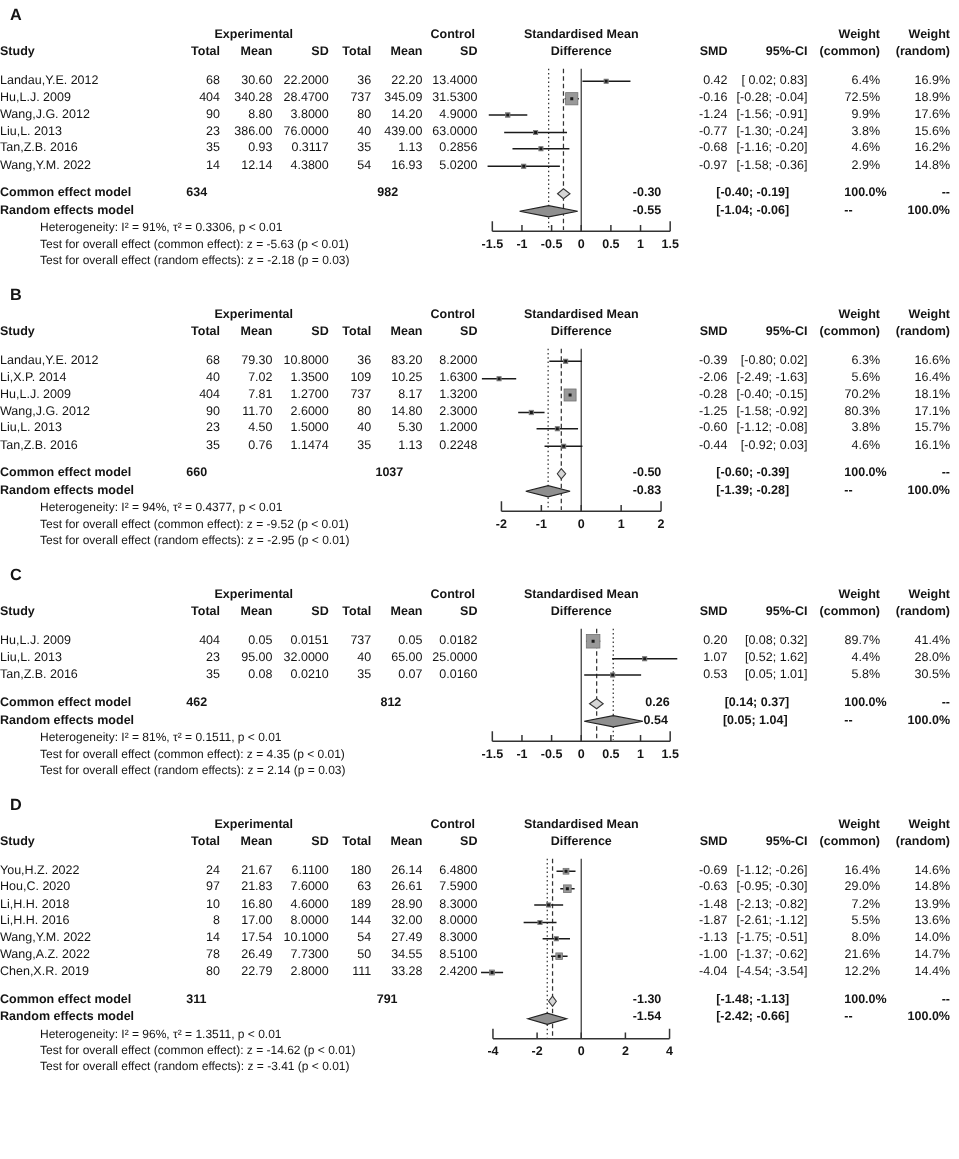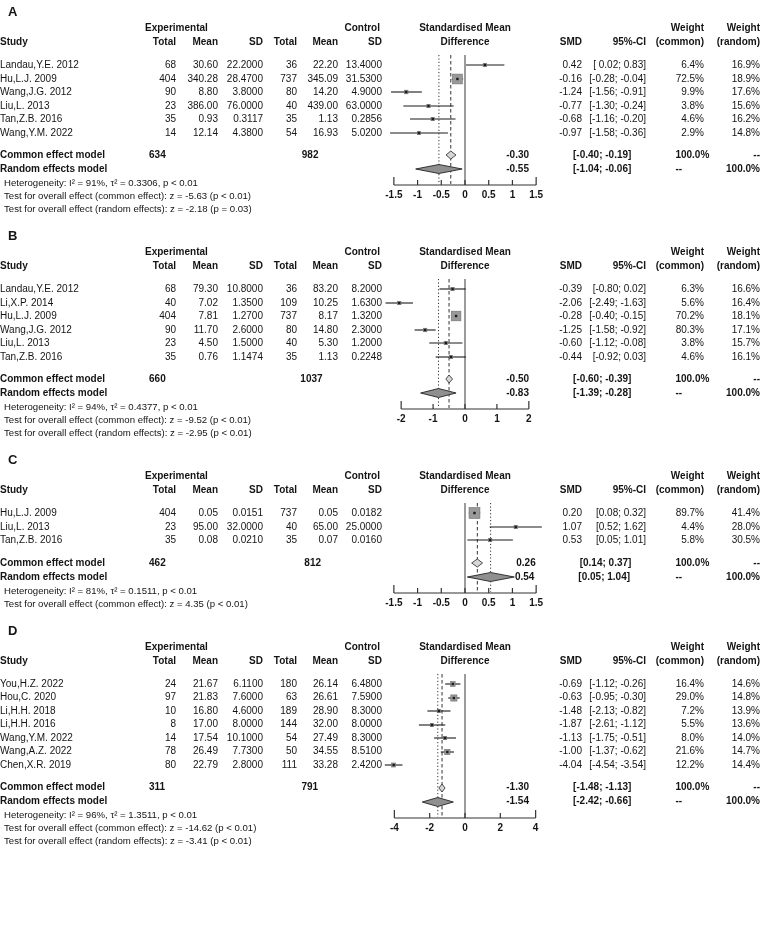--- a/index.html
+++ b/index.html
@@ -16,24 +16,24 @@
   .c3{width:42px;}
   .c4{width:45px;}
   .c5{width:34px;}
   .c6{width:41px;}
   .c7{width:44px;}
   .c8{width:166px;text-align:center;}
   .c9{width:34px;}
   .c10{width:64px;}
   .c11{width:58px;}
   .c12{width:63px;padding-right:7px;}
-  .g234{width:118px;text-align:left;padding-right:2px;box-sizing:border-box;}
+  .g234{width:118px;text-align:center;padding-right:2px;box-sizing:border-box;}
   .g567{width:119px;text-align:right;padding-right:2px;box-sizing:border-box;}
   .sp8{height:9px;}
-  .note{font-size:9.6px;height:13px;line-height:13px;padding-left:4px;white-space:nowrap;}
+  .note{font-size:9.6px;height:13px;line-height:13px;padding-left:32px;white-space:nowrap;}
   .plotsvg{position:absolute;left:0;top:0;pointer-events:none;}
 </style>
 </head>
 <body>
 
 <div id="figure">
     <section class="panel">
     <div class="plabel">A</div>
     <div class="row hrow">
       <div class="c c1"></div>
@@ -502,20 +502,21 @@
     <div class="c c7"></div>
     <div class="c c8"></div>
     <div class="c c9">0.54</div>
     <div class="c c10">[0.05; 1.04]</div>
     <div class="c c11">--</div>
     <div class="c c12">100.0%</div>
   </div>
       </div>
     <div class="note">Heterogeneity: I² = 81%, τ² = 0.1511, p &lt; 0.01</div>
     <div class="note">Test for overall effect (common effect): z = 4.35 (p &lt; 0.01)</div>
+    <div class="note">Test for overall effect (random effects): z = 2.14 (p = 0.03)</div>
   <svg width="767" height="171" class="plotsvg">
         <line x1="465" y1="51" x2="465" y2="141" stroke="#4a4a4a" stroke-width="1.1"></line>
         <line x1="477.33142857142855" y1="51" x2="477.33142857142855" y2="140" stroke="#333" stroke-width="1" stroke-dasharray="3.5,2.5"></line>
         <line x1="490.6114285714286" y1="51" x2="490.6114285714286" y2="140" stroke="#333" stroke-width="1" stroke-dasharray="1.2,2.2"></line>
         <line x1="468.7942857142857" y1="61" x2="480.1771428571428" y2="61" stroke="#1a1a1a" stroke-width="1.1"></line>
         <rect x="469.0398844591405" y="55.55417017342628" width="10.891659653147448" height="10.891659653147448" fill="#999999" stroke="#6f6f6f" stroke-width="0.6"></rect>
         <rect x="473.2857142857143" y="59.8" width="2.4" height="2.4" fill="#1a1a1a"></rect>
         <line x1="489.66285714285715" y1="75" x2="541.8342857142857" y2="75" stroke="#1a1a1a" stroke-width="1.1"></line>
         <rect x="514.0485714285714" y="73.3" width="3.4" height="3.4" fill="#999999" stroke="#6f6f6f" stroke-width="0.6"></rect>
         <rect x="514.5485714285714" y="73.8" width="2.4" height="2.4" fill="#1a1a1a"></rect>

